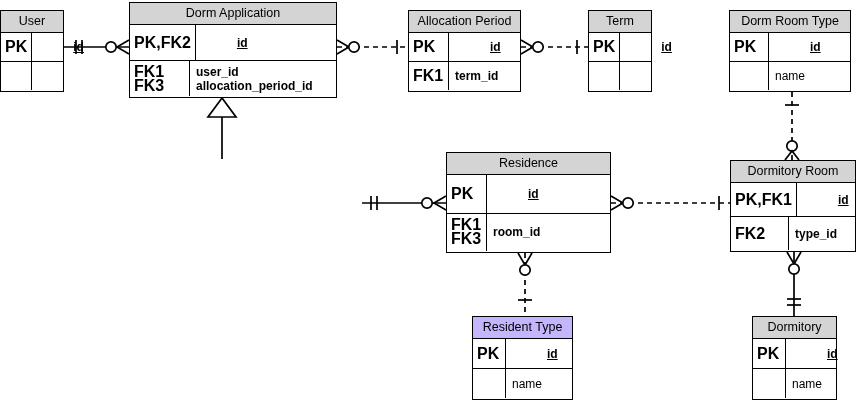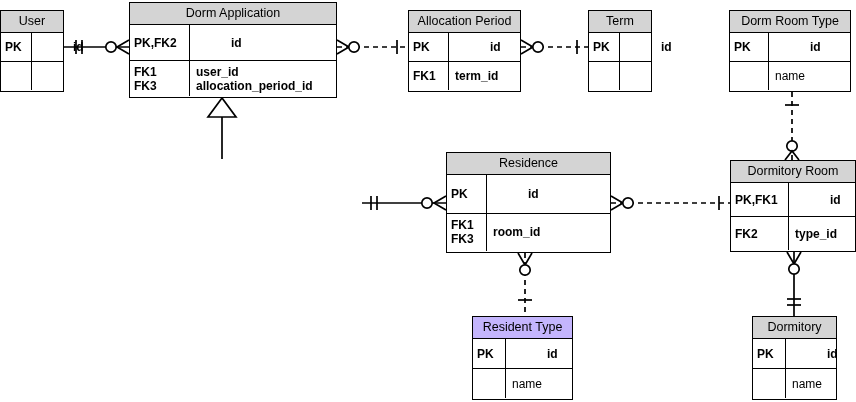--- a/index.html
+++ b/index.html
@@ -11,23 +11,23 @@
   .ent-title{box-sizing:border-box;background:#d4d4d4;border-bottom:1.6px solid #000;
              text-align:center;font-size:12.5px;color:#000;display:flex;align-items:center;
              justify-content:center;line-height:1;white-space:nowrap;}
   .ent-body{display:block;}
   .ent-row{display:flex;box-sizing:border-box;}
   .ent-row.sep{border-top:1.6px solid #000;}
   .key-col{box-sizing:border-box;border-right:1.6px solid #000;display:flex;
            flex-direction:column;justify-content:center;padding:0 4px;flex:0 0 auto;}
   .attr-col{box-sizing:border-box;display:flex;flex-direction:column;justify-content:center;
             padding:0 6px;flex:1 1 auto;}
-  .kline{font-size:12px;font-weight:bold;color:#000;line-height:14px;white-space:nowrap;}
+  .kline{font-size:16px;font-weight:bold;color:#000;line-height:14px;white-space:nowrap;}
   .aline{font-size:12px;font-weight:bold;color:#000;line-height:14px;white-space:nowrap;}
-  .aline.pk{padding-left:35px;}
+  .aline.pk{text-decoration:underline;padding-left:35px;}
   .aline.plain{font-weight:normal;}
 </style>
 </head>
 <body>
 
 <div id="canvas">
 
   <svg id="wires" viewBox="0 0 856 402" width="856" height="402">
     <g stroke="#000" fill="none" stroke-width="1.7" stroke-linecap="butt">
 

